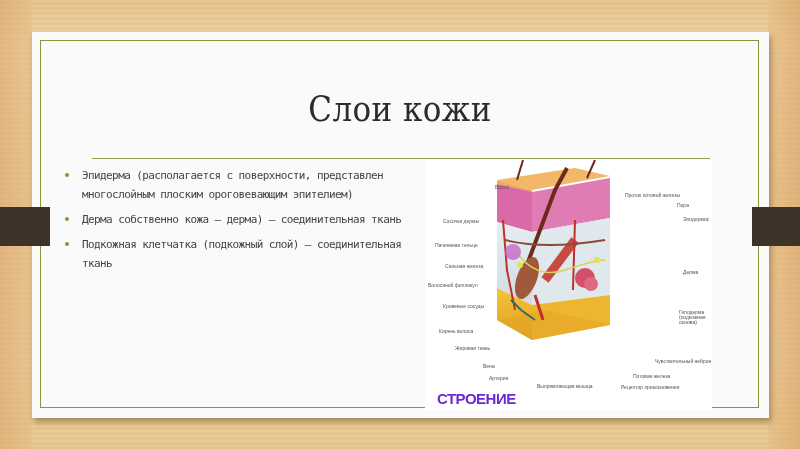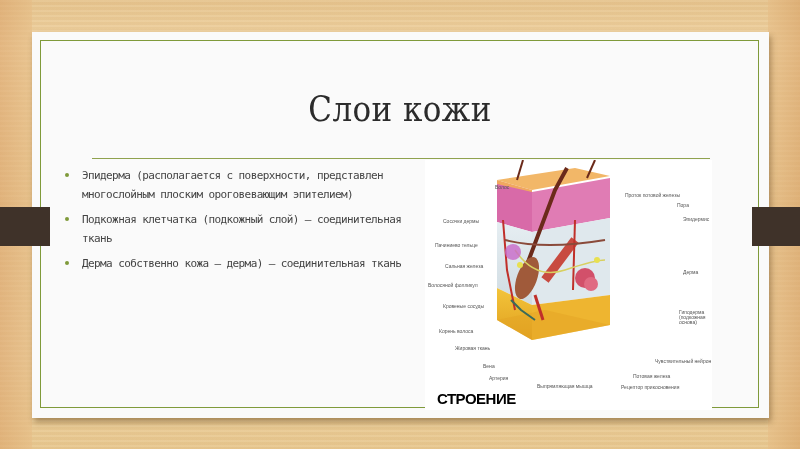--- a/index.html
+++ b/index.html
@@ -59,21 +59,21 @@
   }
   .figure {
     position:absolute; left:425px; top:160px; width:287px; height:250px; background:#fff;
     overflow:hidden;
   }
   .fig-label {
     position:absolute; font-family:"Liberation Sans", sans-serif; font-size:5px; color:#555; white-space:nowrap;
   }
   .fig-caption {
     position:absolute; left:12px; top:230px;
-    font-family:"Liberation Sans", sans-serif; font-weight:bold; font-size:15px; color:#000000; letter-spacing:-0.5px;
+    font-family:"Liberation Sans", sans-serif; font-weight:bold; font-size:15px; color:#6d28d9; letter-spacing:-0.5px;
   }
 </style>
 </head>
 <body>
 
 <div class="wood-stripes"></div>
 <div class="wood-left"></div>
 <div class="wood-right"></div>
 
 <div class="slide">
@@ -81,22 +81,22 @@
 </div>
 
 <div class="bar-left"></div>
 <div class="bar-right"></div>
 
 <div class="title">Слои кожи</div>
 <div class="title-rule"></div>
 
 <ul class="bullets">
   <li><span class="bullet-dot"></span><span>Эпидерма (располагается с поверхности, представлен многослойным плоским ороговевающим эпителием)</span></li>
+  <li><span class="bullet-dot"></span><span>Дерма собственно кожа – дерма) – соединительная ткань</span></li>
   <li><span class="bullet-dot"></span><span>Подкожная клетчатка (подкожный слой) – соединительная ткань</span></li>
-  <li><span class="bullet-dot"></span><span>Дерма собственно кожа – дерма) – соединительная ткань</span></li>
 </ul>
 
 <div class="figure">
   <svg width="287" height="250" viewBox="0 0 287 250">
     <defs>
       <linearGradient id="fat" x1="0" y1="0" x2="0" y2="1">
         <stop offset="0" stop-color="#f3c43a"></stop>
           <stop offset="1" stop-color="#e0a020"></stop>
       </linearGradient>
       <linearGradient id="derm" x1="0" y1="0" x2="0" y2="1">

